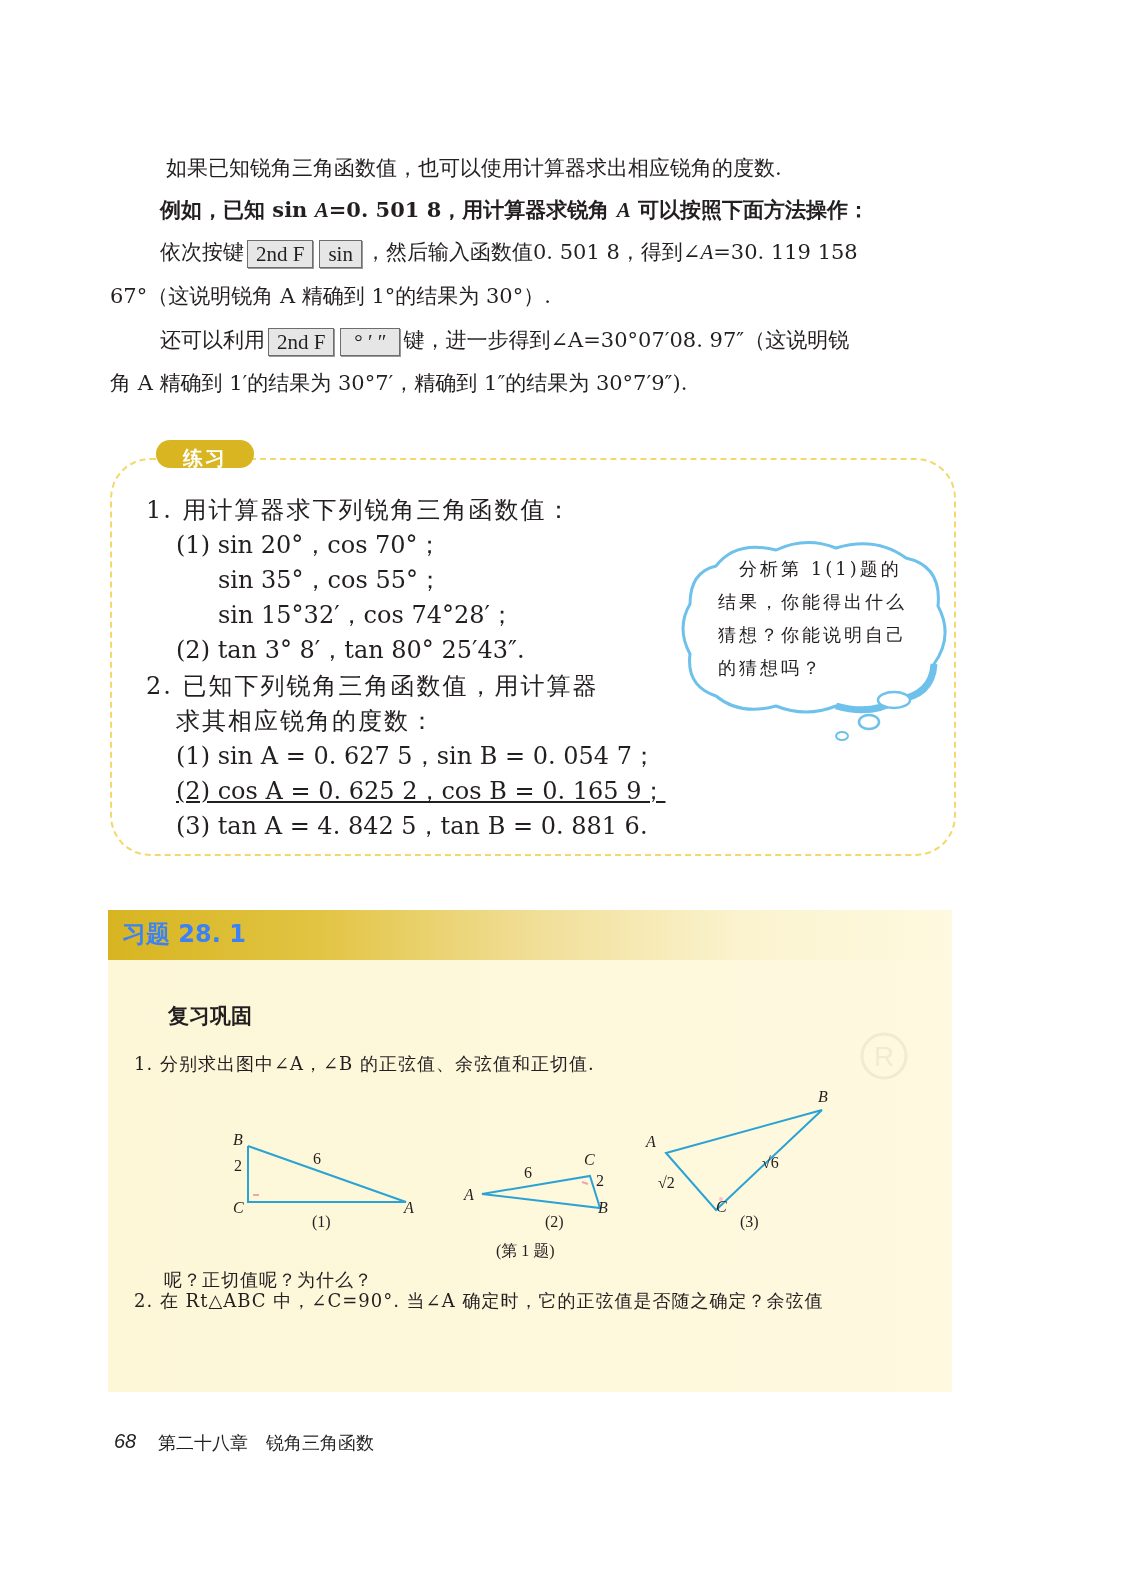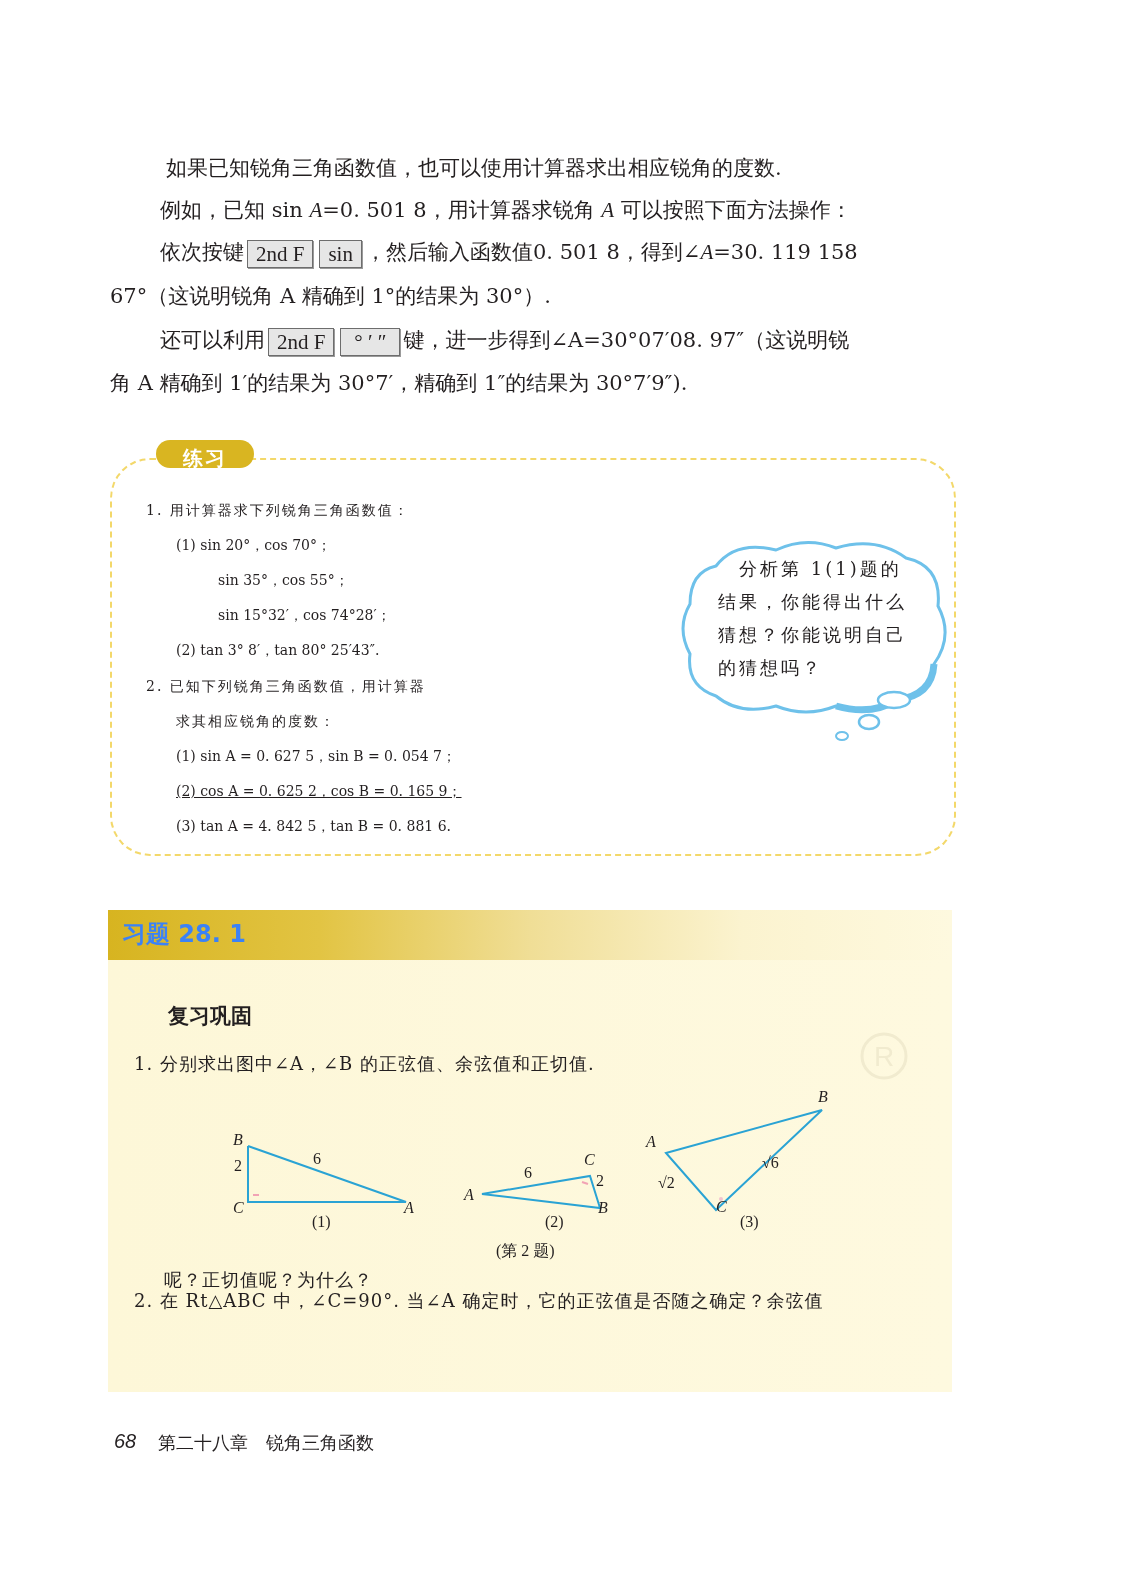--- a/index.html
+++ b/index.html
@@ -11,40 +11,40 @@
          line-height: 26px; height: 26px; margin: 0 3px; font-family: "Liberation Serif", serif; font-size: 21px;
          box-shadow: 1px 1px 0 #9a9a9a; vertical-align: middle; }
   .it { font-style: italic; font-family: "Liberation Serif", serif; }
 
   
   .practice-box { left: 110px; top: 458px; width: 846px; height: 398px;
                   border: 2.5px dashed #f3d86a; border-radius: 40px; box-sizing: border-box; }
   .practice-tag { left: 156px; top: 440px; width: 98px; height: 28px; background: #d9b521; border-radius: 18px;
                   color: #ffffff; font-family: "DejaVu Sans", sans-serif; font-weight: bold; font-size: 20px;
                   text-align: center; line-height: 36px; letter-spacing: 2px; }
-  .pline { position: absolute; font-size: 14px; white-space: nowrap; line-height: 24px; }
+  .pline { position: absolute; font-size: 24px; white-space: nowrap; line-height: 24px; }
   .cloud-text { font-size: 18px; line-height: 33px; width: 200px; white-space: normal; letter-spacing: 3px; }
 
   
   .exercise-bg { left: 108px; top: 910px; width: 844px; height: 482px;
                  background: linear-gradient(to right, #fdf7d8 0%, #fef9df 100%); }
   .exercise-header { left: 108px; top: 910px; width: 844px; height: 50px;
                      background: linear-gradient(to right, #d7b420 0%, #e2c443 25%, #f0de96 50%, #fbf3cf 75%, #fef9df 100%); }
   .exercise-title { left: 122px; top: 918px; font-family: "DejaVu Sans", sans-serif; font-weight: bold; font-size: 24px; color: #3b82f6; }
   .review-title { left: 132px; top: 1002px; font-family: "DejaVu Sans", sans-serif; font-weight: bold; font-size: 21px; color: #231f20; margin-left: 36px; }
   .q { position: absolute; font-size: 18px; white-space: nowrap; letter-spacing: 1px; }
   .lbl { position: absolute; font-family: "Liberation Serif", serif; font-size: 16px; }
   .footer-num { left: 114px; top: 1430px; font-family: "Liberation Sans", sans-serif; font-size: 20px; font-style: italic; }
   .footer-chapter { left: 158px; top: 1431px; font-size: 18px; font-family: "DejaVu Sans", sans-serif; }
 </style>
 </head>
 <body>
 
 <div class="para" style="top:146px;left:166px;">如果已知锐角三角函数值，也可以使用计算器求出相应锐角的度数.</div>
-<div class="para" style="top:188px;left:160px;">
+<div class="para" style="top:188px;left:160px;font-weight:bold;">
   <span>例如，已知 sin </span><span class="it">A</span><span>=0. 501 8，用计算器求锐角 </span><span class="it">A</span><span> 可以按照下面方法操作：</span>
 </div>
 <div class="para" style="top:230px;left:160px;">
   <span>依次按键</span><span class="key">2nd F</span><span class="key">sin</span><span>，然后输入函数值0. 501 8，得到∠</span><span class="it">A</span><span>=30. 119 158</span>
 </div>
 <div class="para" style="top:274px;">67°（这说明锐角 A 精确到 1°的结果为 30°）.</div>
 <div class="para" style="top:318px;left:160px;">
   <span>还可以利用</span><span class="key">2nd F</span><span class="key" style="width:42px;text-align:center;">° ′ ″</span><span>键，进一步得到∠A=30°07′08. 97″（这说明锐</span>
 </div>
 <div class="para" style="top:361px;">角 A 精确到 1′的结果为 30°7′，精确到 1″的结果为 30°7′9″).</div>
@@ -109,19 +109,19 @@
 <span class="lbl" style="left:596px;top:1172px;">2</span>
 <span class="lbl it" style="left:598px;top:1199px;">B</span>
 <span class="lbl" style="left:545px;top:1213px;">(2)</span>
 
 <span class="lbl it" style="left:646px;top:1133px;">A</span>
 <span class="lbl it" style="left:818px;top:1088px;">B</span>
 <span class="lbl" style="left:658px;top:1174px;">√2</span>
 <span class="lbl" style="left:762px;top:1154px;">√6</span>
 <span class="lbl it" style="left:716px;top:1198px;">C</span>
 <span class="lbl" style="left:740px;top:1213px;">(3)</span>
-<span class="lbl" style="left:496px;top:1241px;">(第 2 题)</span>
+<span class="lbl" style="left:496px;top:1241px;">(第 1 题)</span>
 
 <div class="q" style="left:134px;top:1289px;">2. 在 Rt△ABC 中，∠C=90°. 当∠A 确定时，它的正弦值是否随之确定？余弦值</div>
 <div class="q" style="left:164px;top:1268px;">呢？正切值呢？为什么？</div>
 
 <div class="abs footer-num">68</div>
 <div class="abs footer-chapter">第二十八章　锐角三角函数</div>
 
 </body></html>

